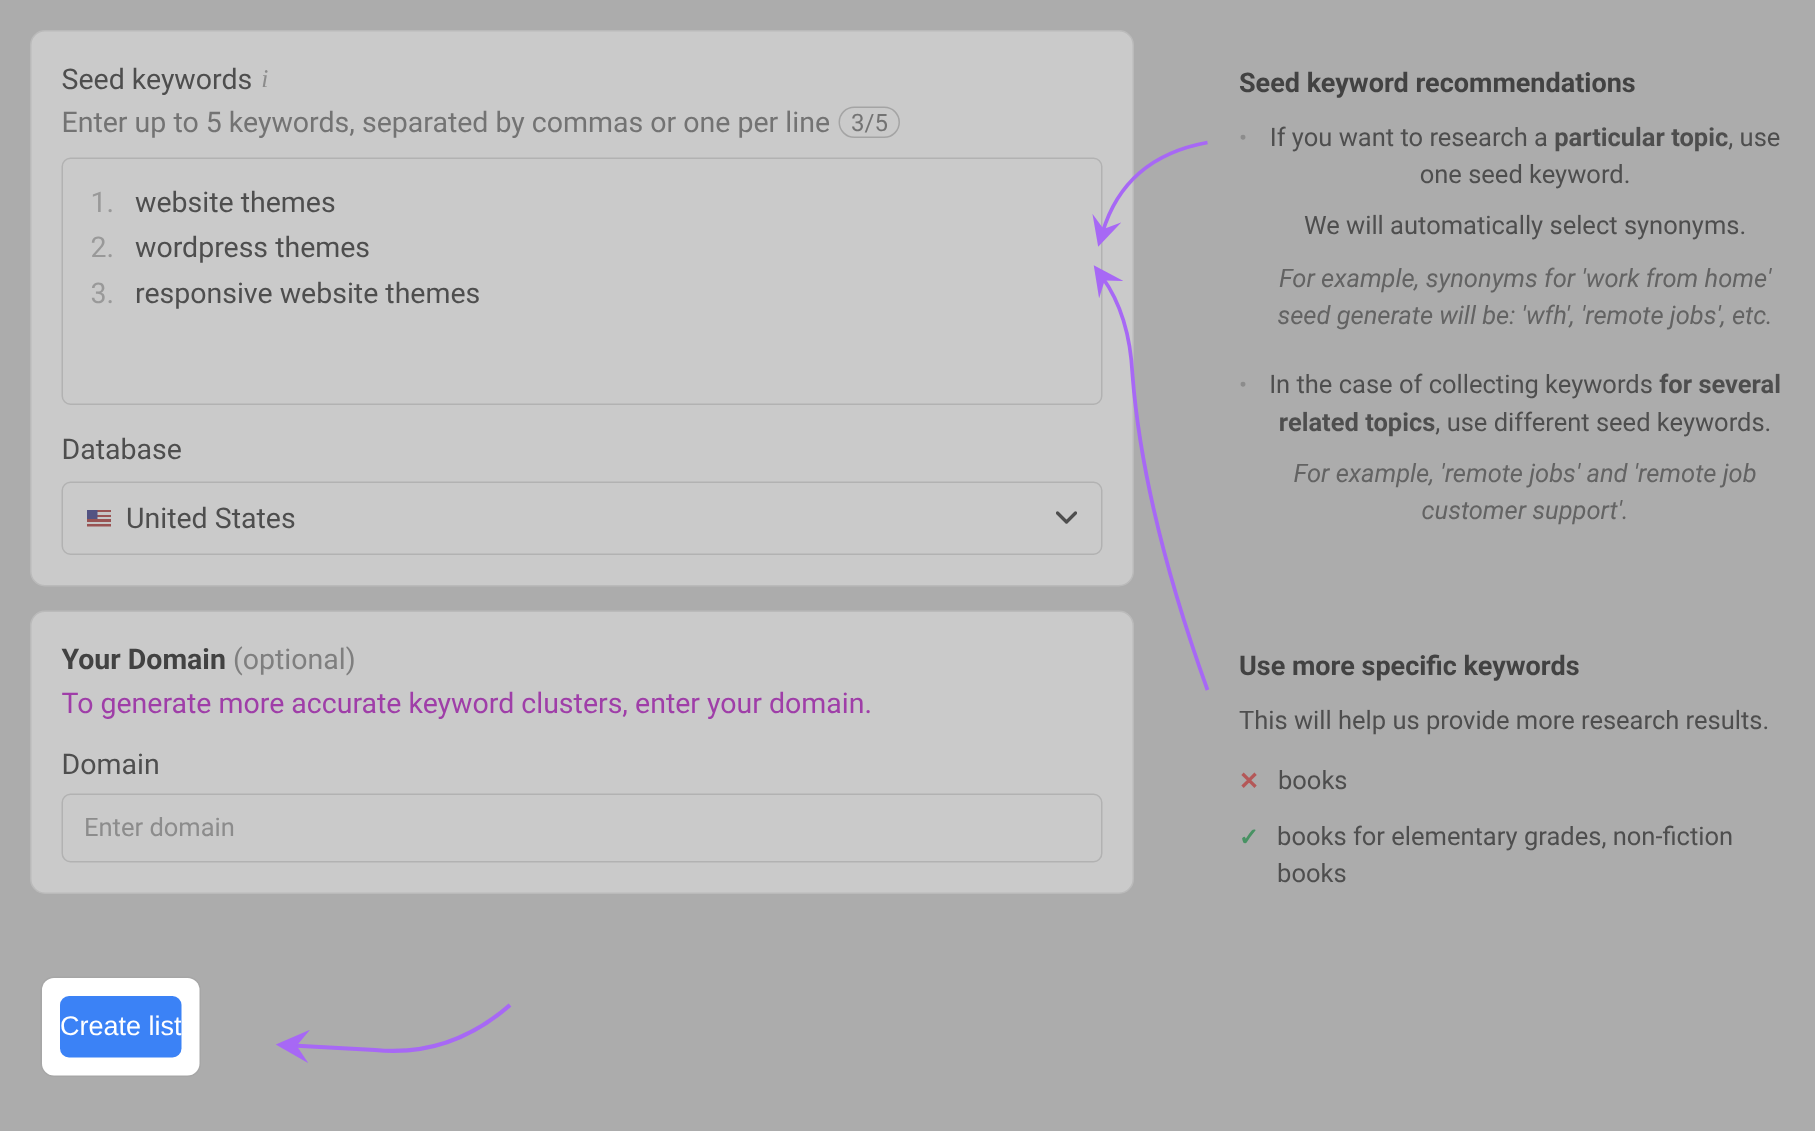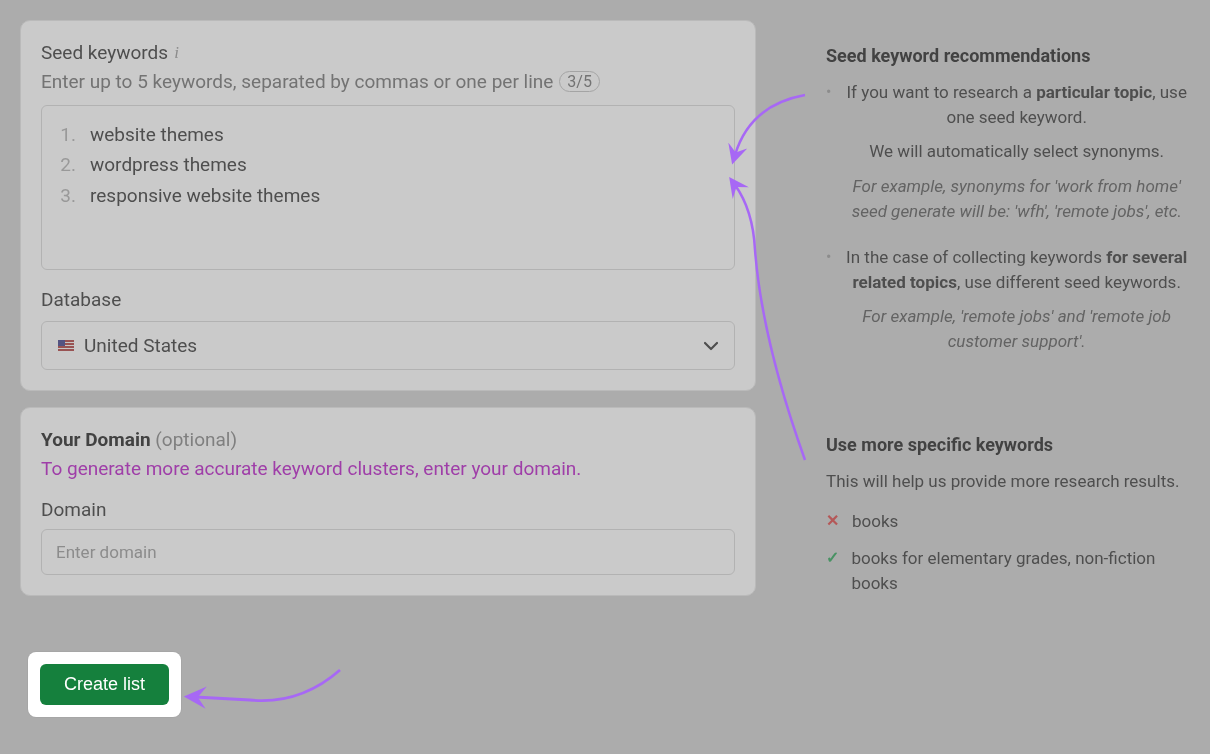--- a/index.html
+++ b/index.html
@@ -183,25 +183,25 @@
       position: absolute;
       left: 28px;
       top: 652px;
       background: #fff;
       border-radius: 8px;
       padding: 12px;
       z-index: 10;
       box-shadow: 0 0 0 1px rgba(0,0,0,0.03);
     }
     .create-btn {
-      background: #15803d;
+      background: #3b82f6;
       color: #fff;
       border: none;
       border-radius: 6px;
-      padding: 10px 24px;
+      padding: 10px 0;
       font-size: 18px;
       font-weight: 500;
       cursor: pointer;
     }
     
     .rc-heading {
       font-size: 18px;
       font-weight: 700;
       color: #222;
       margin-bottom: 14px;

